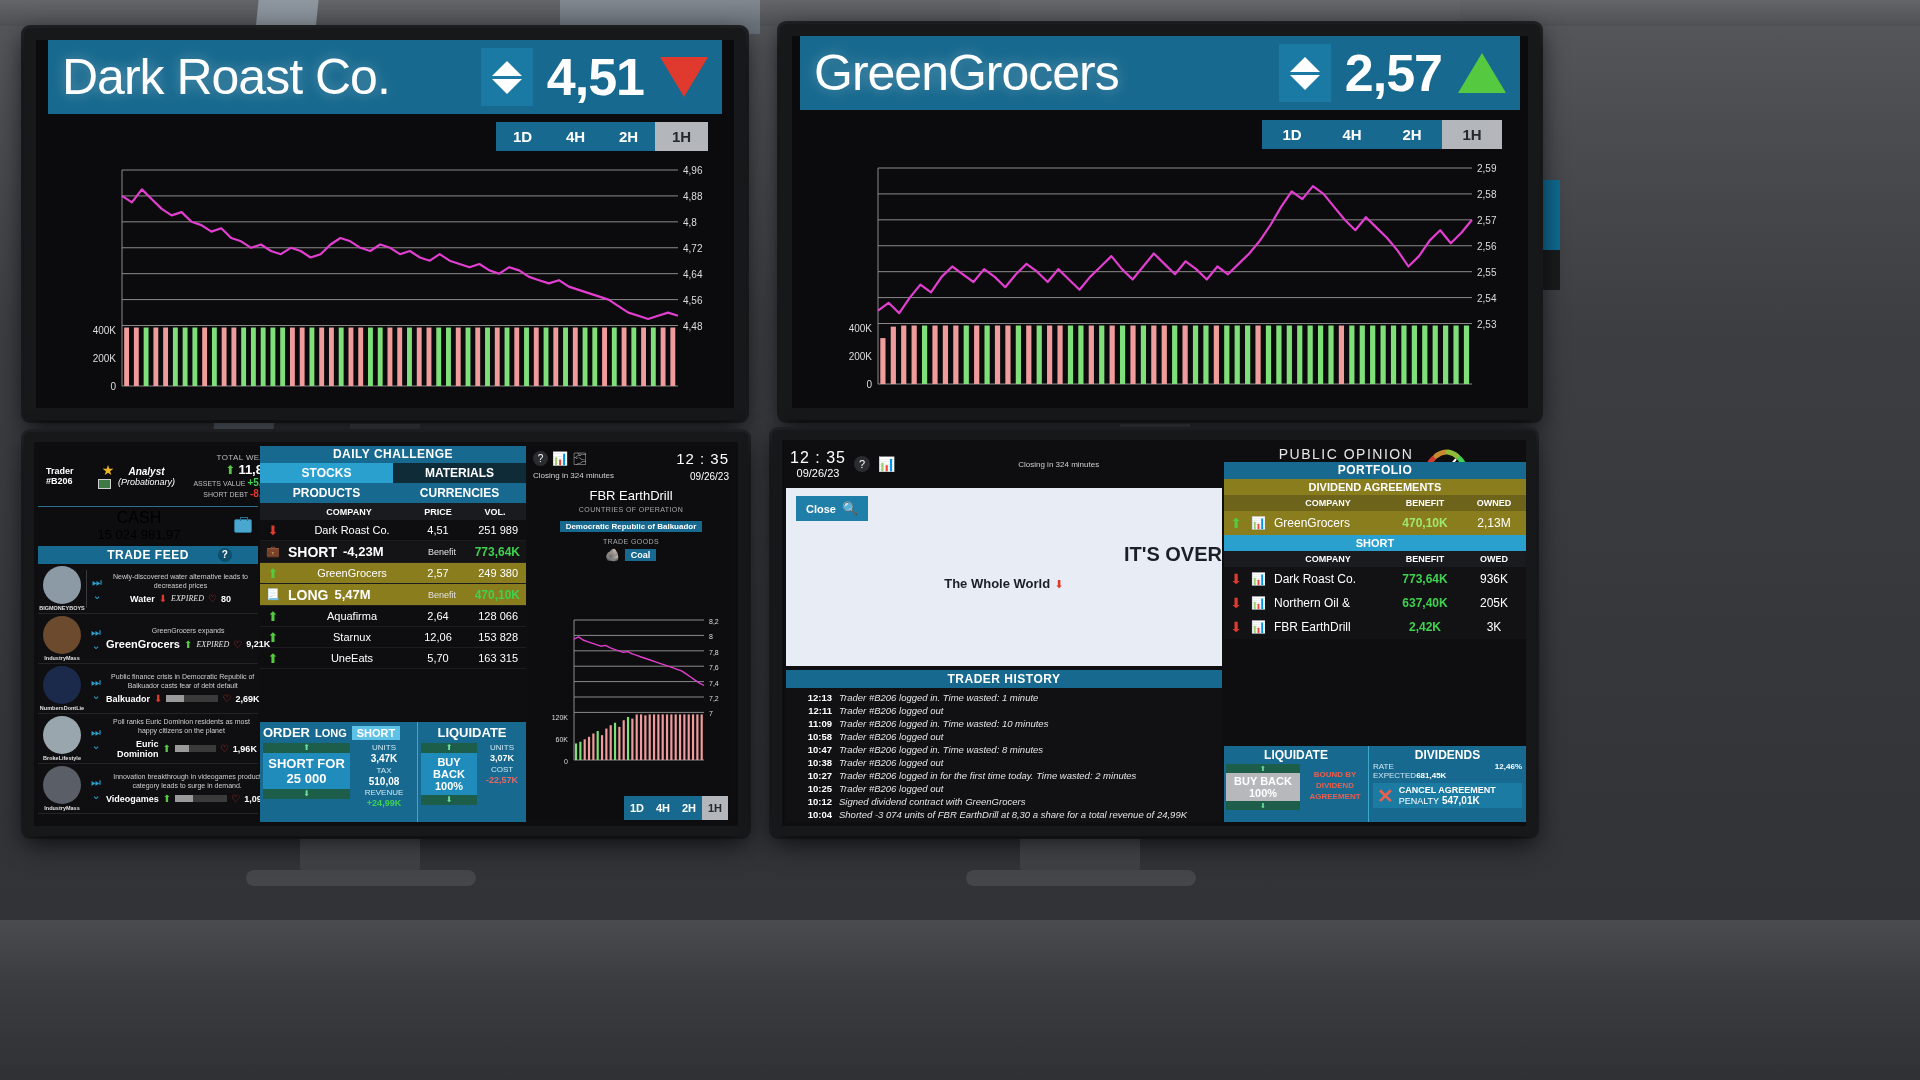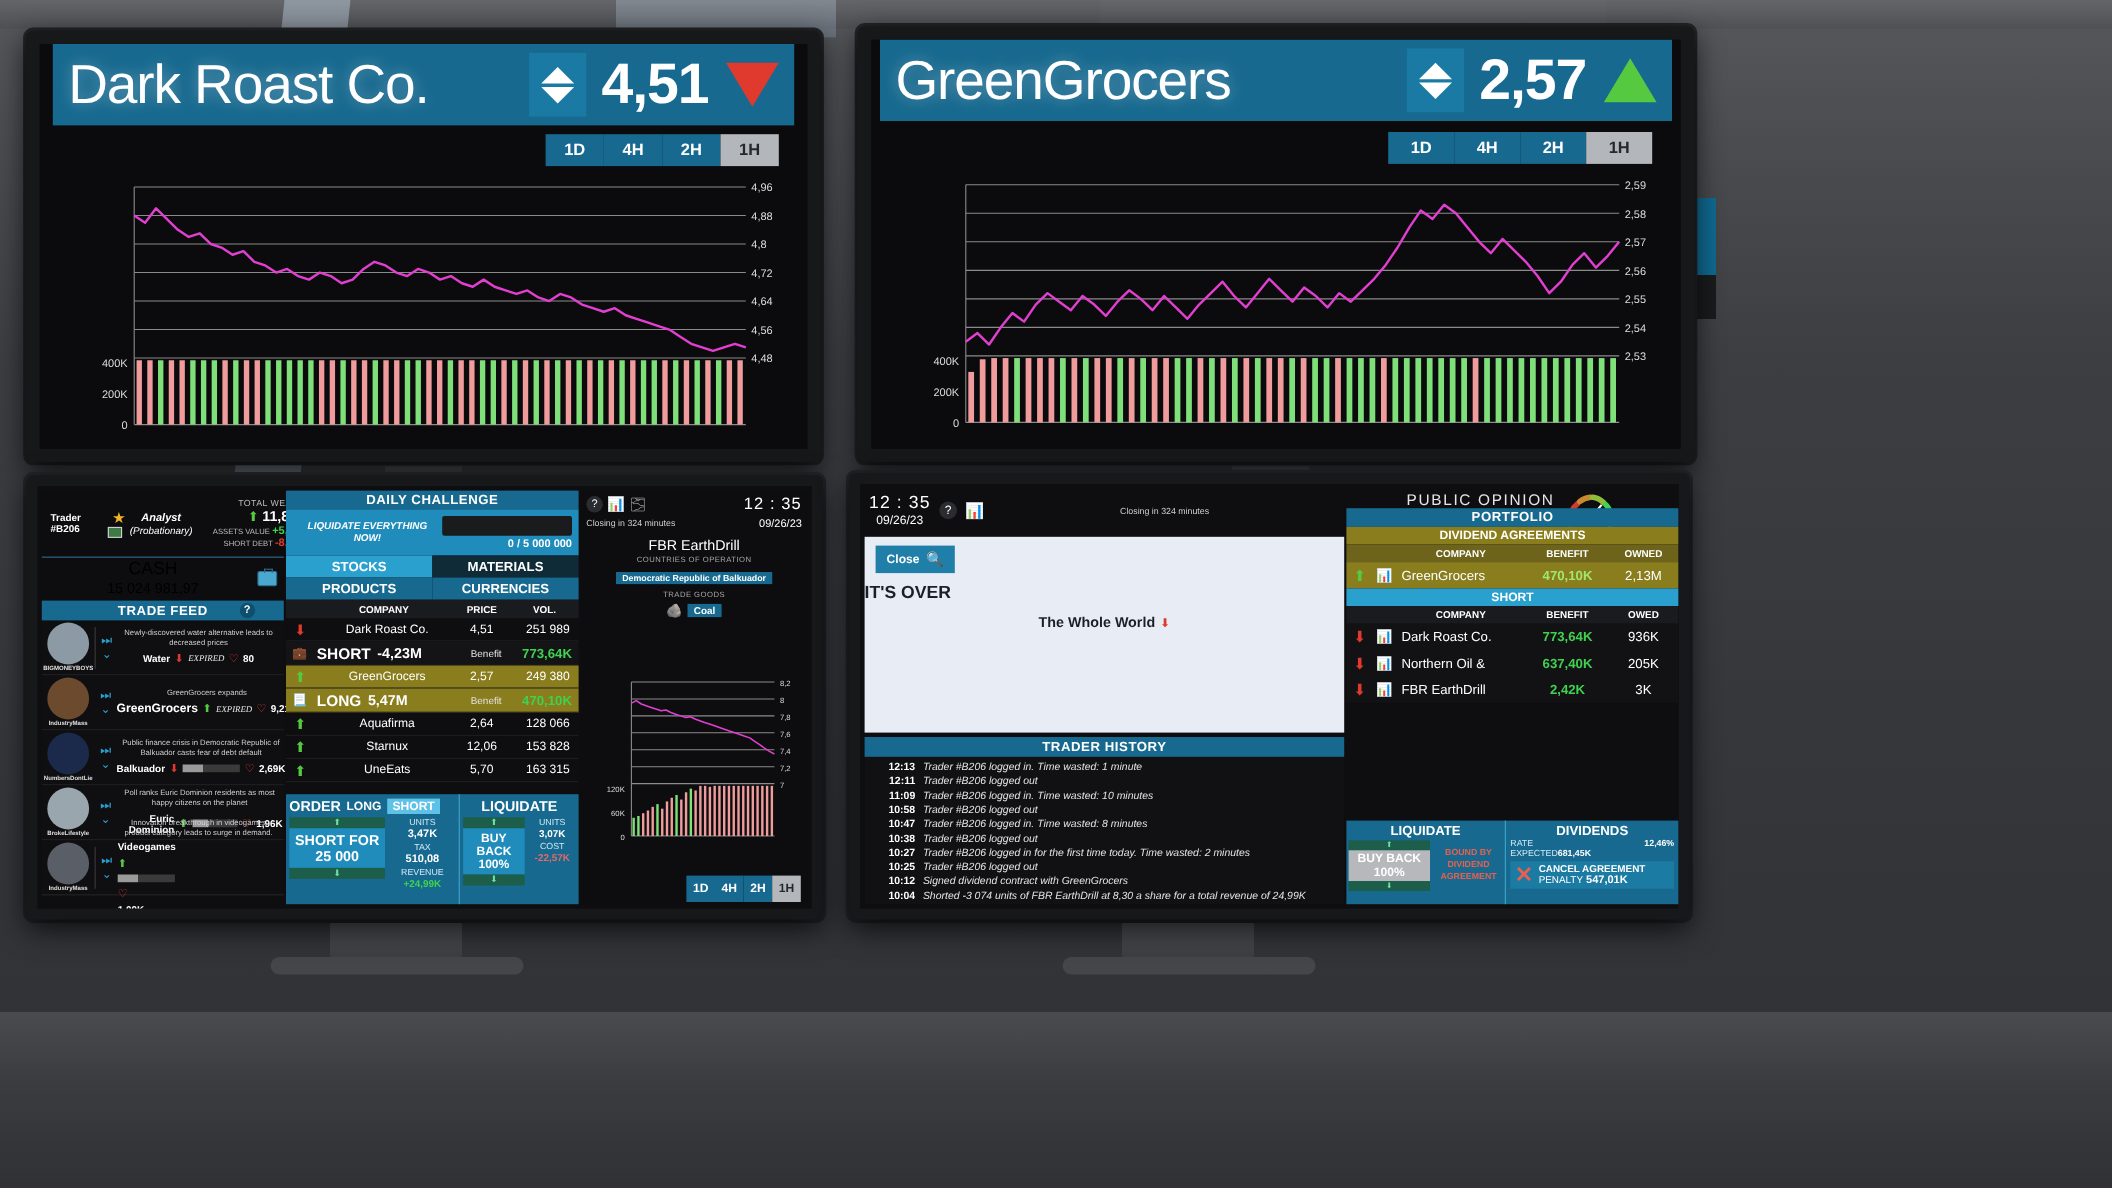--- a/index.html
+++ b/index.html
@@ -440,41 +440,34 @@
               <div class="avatar" style="background:#5a5e66;margin:0 auto;"></div>
               <div style="font-size:5.5px;font-weight:700;color:#e0e0e0;margin-top:1px;">IndustryMass</div>
             </div>
             <div style="width:1px;height:38px;background:#3a3a3e;"></div>
             <div style="flex:0 0 20px;text-align:center;">
               <div style="color:#2aa0cf;font-size:11px;">⏭</div>
               <div style="color:#2aa0cf;font-size:11px;">⌄</div>
             </div>
             <div style="flex:1;padding-right:4px;">
               <div class="feedtxt">Innovation breakthrough in videogames product category leads to surge in demand.</div>
-              <div style="display:flex;align-items:flex-start;gap:4px;justify-content:center;margin-top:3px;flex-direction:column;">
+              <div style="display:flex;align-items:center;gap:4px;justify-content:center;margin-top:3px;">
                 <span class="tag" style="font-size:9px;">Videogames</span>
                 <span style="color:#55c93f;font-size:10px;">⬆</span>
                 <span style="width:52px;height:7px;background:linear-gradient(90deg,#9a9a9a 35%,#3a3a3a 35%);"></span>
                 <span class="heart">♡</span>
                 <span style="color:#fff;font-size:9px;font-weight:700;">1,09K</span>
               </div>
             </div>
           </div>
         </div>
     </div>
 
     <div style="position:absolute;left:226px;top:4px;width:266px;height:376px;">
       <div class="hdrbar" style="height:17px;line-height:17px;font-size:12px;">DAILY CHALLENGE</div>
-      <div style="background:#1f8cbb;display:flex;align-items:center;padding:5px 6px;height:42px;">
-        <div style="flex:1;color:#fff;font-style:italic;font-weight:700;font-size:9px;text-align:center;line-height:1.25;">LIQUIDATE EVERYTHING NOW!</div>
-        <div style="flex:0 0 118px;">
-          <div style="background:#1a1b1d;height:18px;border-radius:2px;"></div>
-          <div style="color:#fff;font-size:10px;font-weight:700;text-align:right;margin-top:2px;">0 / 5 000 000</div>
-        </div>
-      </div>
 
       <div style="display:flex;">
         <div style="flex:1;background:#2aa0cf;color:#fff;text-align:center;font-weight:700;font-size:12px;padding:3px 0;">STOCKS</div>
         <div style="flex:1;background:#0f2b38;color:#fff;text-align:center;font-weight:700;font-size:12px;padding:3px 0;">MATERIALS</div>
       </div>
       <div style="display:flex;">
         <div style="flex:1;background:#17698f;color:#fff;text-align:center;font-weight:700;font-size:12px;padding:3px 0;">PRODUCTS</div>
         <div style="flex:1;background:#17698f;color:#fff;text-align:center;font-weight:700;font-size:12px;padding:3px 0;">CURRENCIES</div>
       </div>
 
@@ -700,21 +693,21 @@
       </svg>
     </div>
 
     <div style="position:absolute;left:4px;top:48px;width:436px;height:178px;background:#e8ecf5;">
       <div style="display:flex;align-items:center;padding:8px 10px;">
         <div style="background:#1f7fa8;color:#fff;padding:5px 10px;display:flex;align-items:center;gap:6px;">
           <span style="font-size:11px;font-weight:700;">Close</span>
           <span style="font-size:13px;">🔍</span>
         </div>
       </div>
-      <div style="text-align:left;color:#1b1f26;font-size:16px;font-weight:700;margin-top:2px;">IT'S OVER</div>
+      <div style="text-align:right;color:#1b1f26;font-size:20px;font-weight:700;margin-top:14px;">IT'S OVER</div>
       <div style="text-align:center;margin-top:8px;">
         <span style="color:#1b1f26;font-size:13px;font-weight:700;">The Whole World</span>
         <span style="color:#e03a2f;font-size:11px;">⬇</span>
       </div>
     </div>
 
     <div style="position:absolute;left:4px;top:230px;width:436px;height:152px;background:#111113;">
       <div class="hdrbar" style="height:18px;line-height:18px;font-size:12px;">TRADER HISTORY</div>
       <div id="histlist" style="padding:3px 4px;">
           <div class="histrow">

